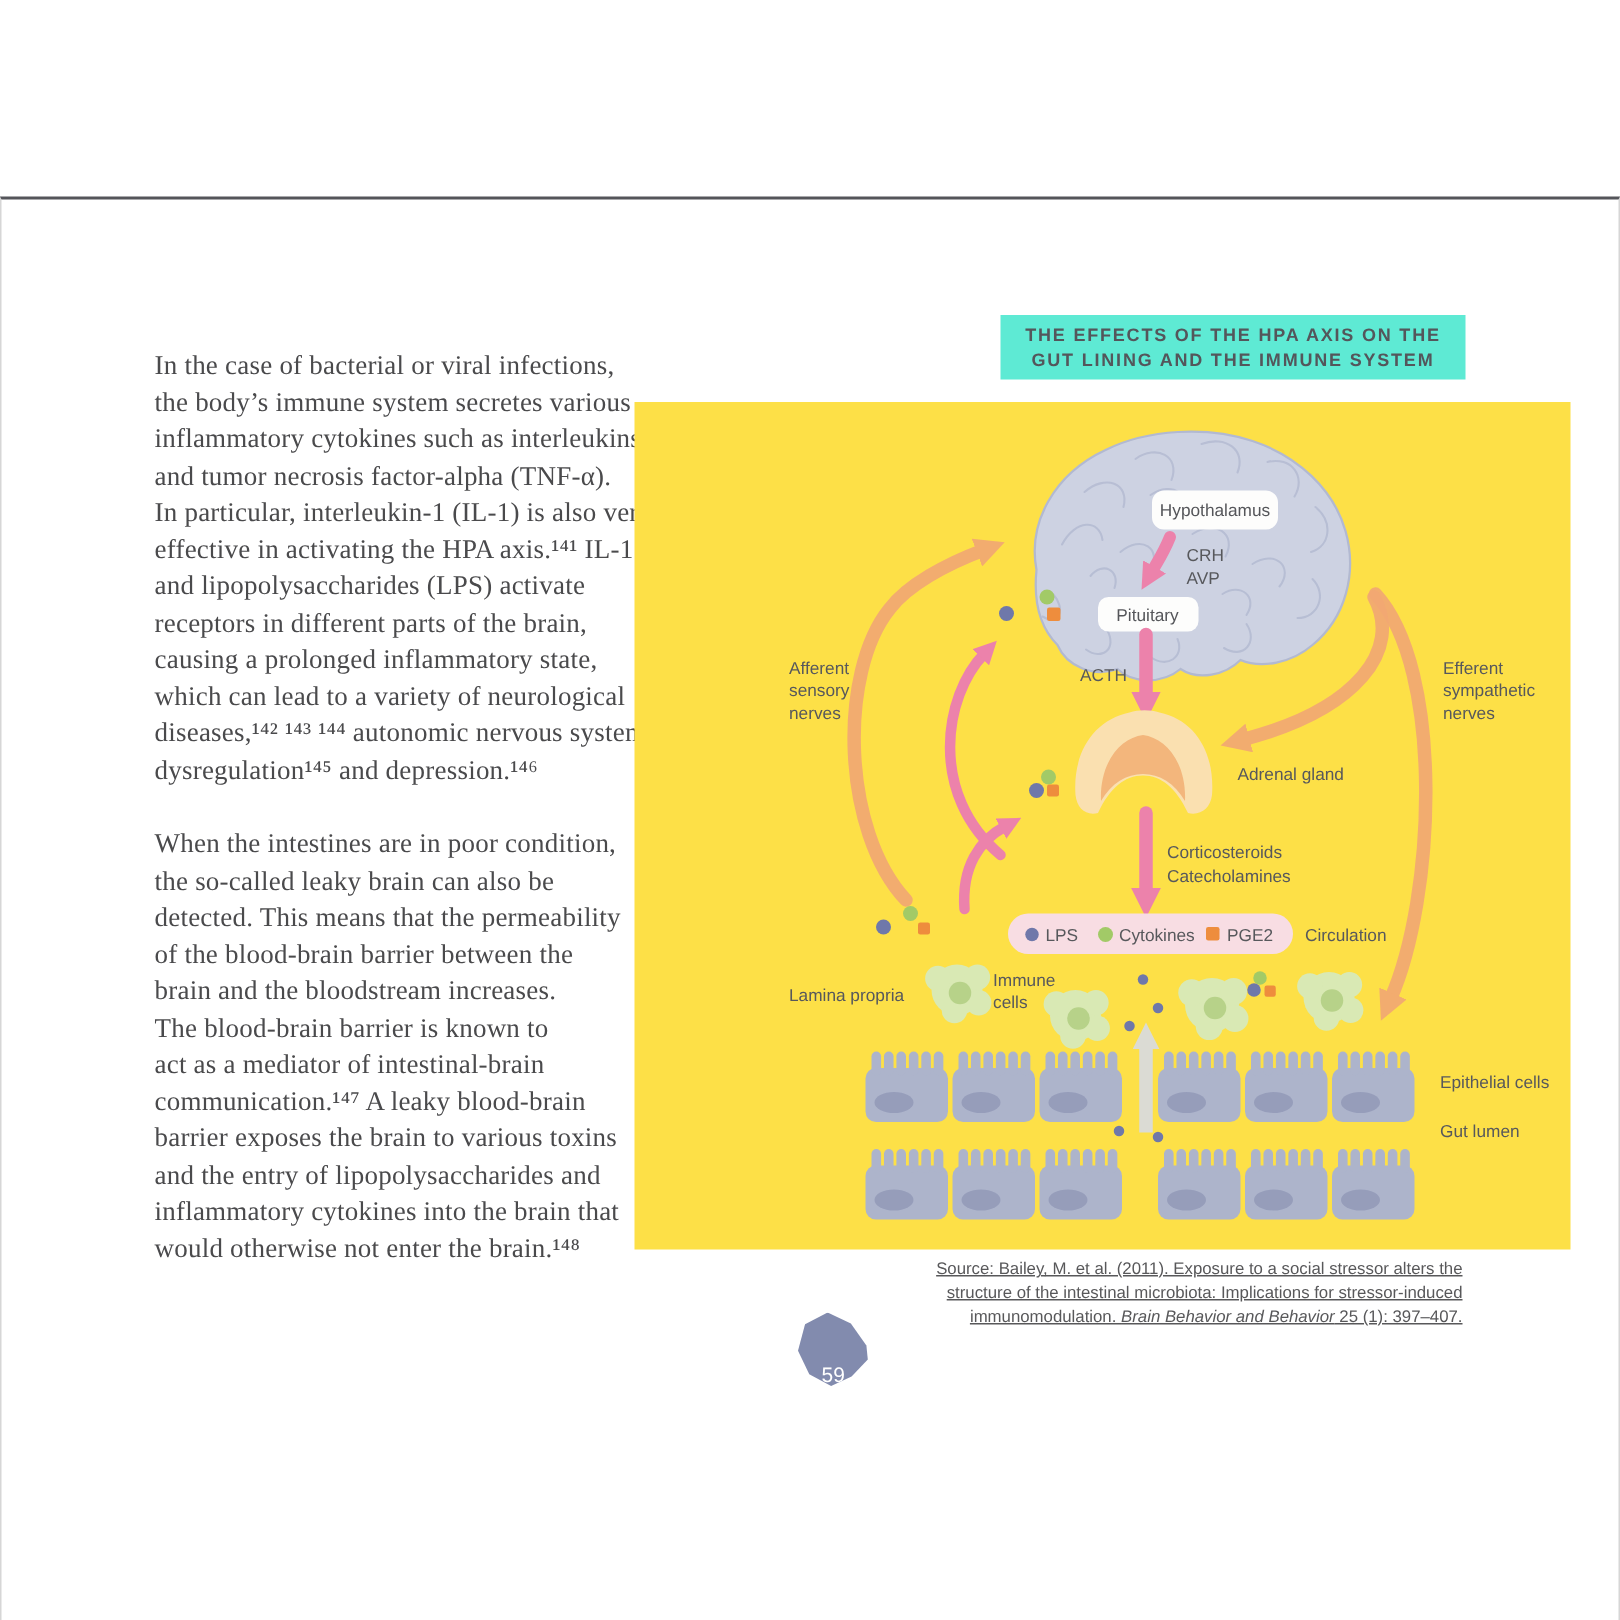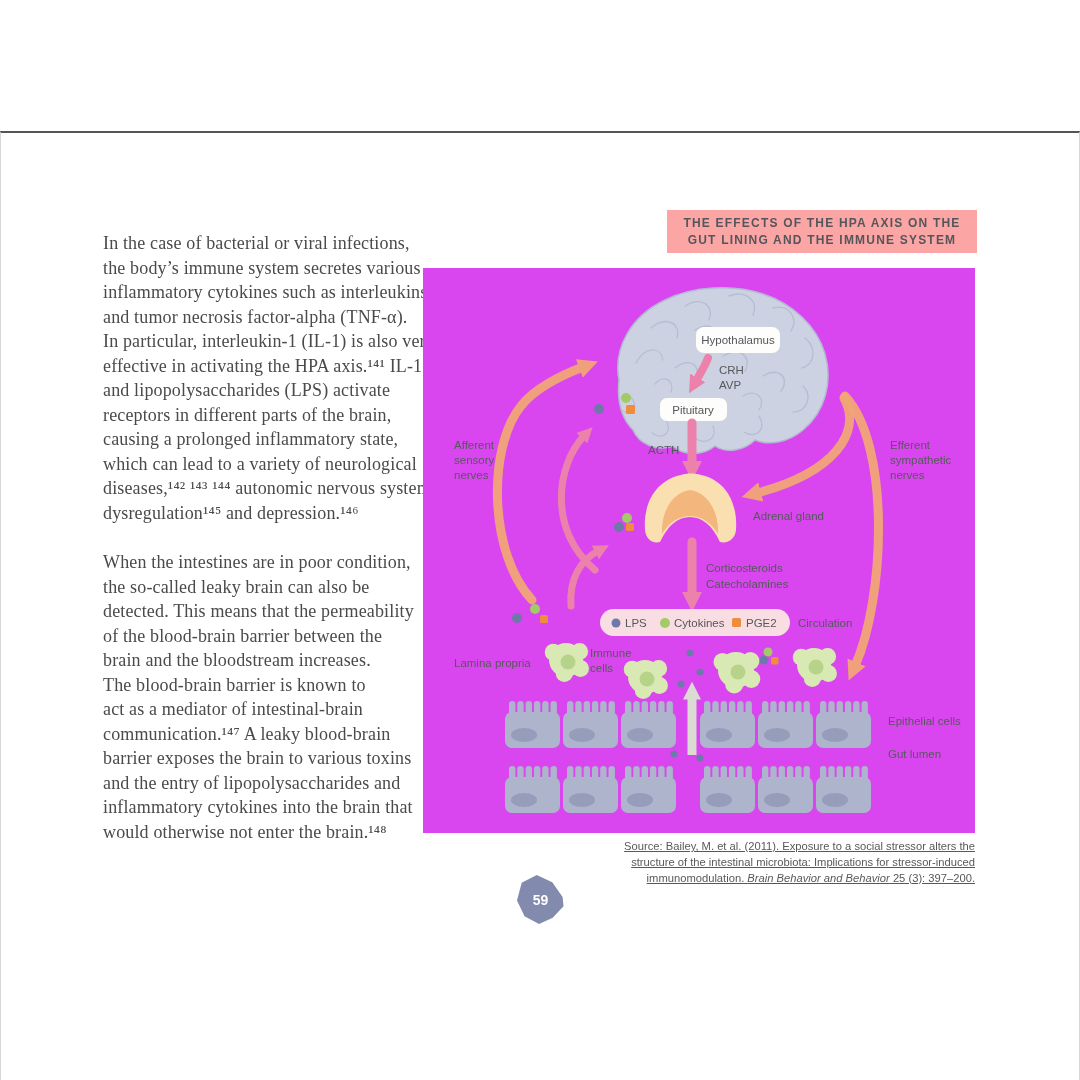--- a/index.html
+++ b/index.html
@@ -17,38 +17,38 @@
   .frame{
     position:absolute;left:0;top:131px;width:1080px;height:949px;box-sizing:border-box;
     border-top:2px solid #54555a;border-left:1px solid #d6d6d6;border-right:1px solid #d6d6d6;
   }
   .body-text{
     position:absolute;left:103px;top:231px;width:340px;
     font-size:18px;line-height:24.5px;color:#4a4a4c;letter-spacing:0.15px;font-family:Liberation Serif, serif;
   }
   .body-text p{margin:0 0 25px 0;white-space:pre-line;}
   .fig-title{
-    position:absolute;left:667px;top:210px;width:310px;height:43px;background:#fca5a5;
+    position:absolute;left:667px;top:210px;width:310px;height:43px;background:#5eead4;
     display:flex;align-items:center;justify-content:center;text-align:center;
     font-size:12px;font-weight:bold;letter-spacing:1.2px;color:#54565b;
     line-height:16.5px;white-space:pre-line;
   }
   .diagram{
-    position:absolute;left:423px;top:268px;width:552px;height:565px;background:#d946ef;text-align:right;
+    position:absolute;left:423px;top:268px;width:624px;height:565px;background:#fde047;text-align:right;
   }
   .source{
     position:absolute;left:520px;top:839px;width:455px;text-align:right;
     font-size:11.2px;line-height:15.8px;color:#58585a;text-decoration:underline;
   }
   .source .pre{white-space:pre-line;}
   .badge{
-    position:absolute;left:517px;top:875px;width:47px;height:49px;background:var(--c-badge);
+    position:absolute;left:532px;top:875px;width:47px;height:49px;background:var(--c-badge);
     clip-path:polygon(42% 0%, 75% 15%, 97% 45%, 99% 64%, 76% 87%, 47% 100%, 16% 84%, 0% 52%, 10% 16%);
-    display:flex;align-items:center;justify-content:center;
-    color:#ffffff;font-weight:bold;font-size:14px;
+    display:flex;align-items:flex-end;justify-content:center;
+    color:#ffffff;font-weight:normal;font-size:14px;
   }
   
   svg text{font-family:"Liberation Sans", sans-serif;}
   .dlabel{font-size:11.5px;fill:#57585c;}
   .boxtext{font-size:11.5px;fill:#55565a;}
   .lblbox{fill:#fdfdfc;}
   .apink{stroke:var(--c-pink);fill:none;stroke-linecap:round;}
   .aorange{stroke:var(--c-orange);fill:none;stroke-linecap:round;opacity:0.92;}
   .agray{stroke:var(--c-gray-arrow);fill:none;}
   .mk-pink{fill:var(--c-pink);}
@@ -349,17 +349,17 @@
   <text class="dlabel" x="467" y="181">Efferent</text>
   <text class="dlabel" x="467" y="196">sympathetic</text>
   <text class="dlabel" x="467" y="211">nerves</text>
   <text class="dlabel" x="465" y="457">Epithelial cells</text>
   <text class="dlabel" x="465" y="490">Gut lumen</text>
 </svg>
 </div>
 
 <div class="source"><span class="pre">Source: Bailey, M. et al. (2011). Exposure to a social stressor alters the
 structure of the intestinal microbiota: Implications for stressor-induced
-immunomodulation. </span><em>Brain Behavior and Behavior</em><span> 25 (3): 397–200.</span></div>
+immunomodulation. </span><em>Brain Behavior and Behavior</em><span> 25 (1): 397–407.</span></div>
 
 <div class="badge">
   <span>59</span>
 </div>
 
 </body></html>

